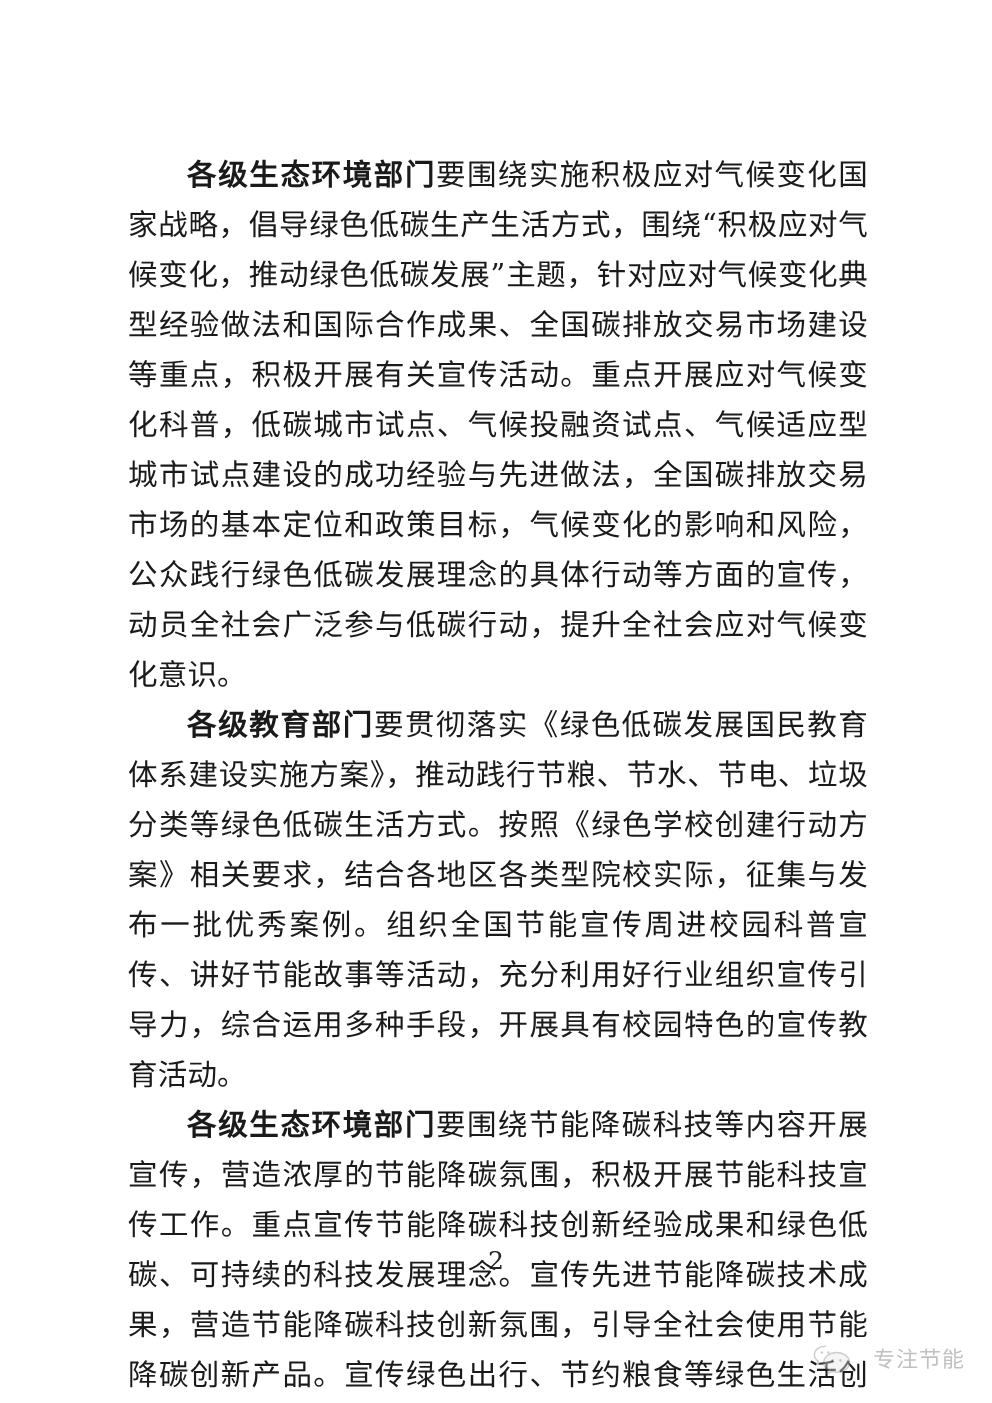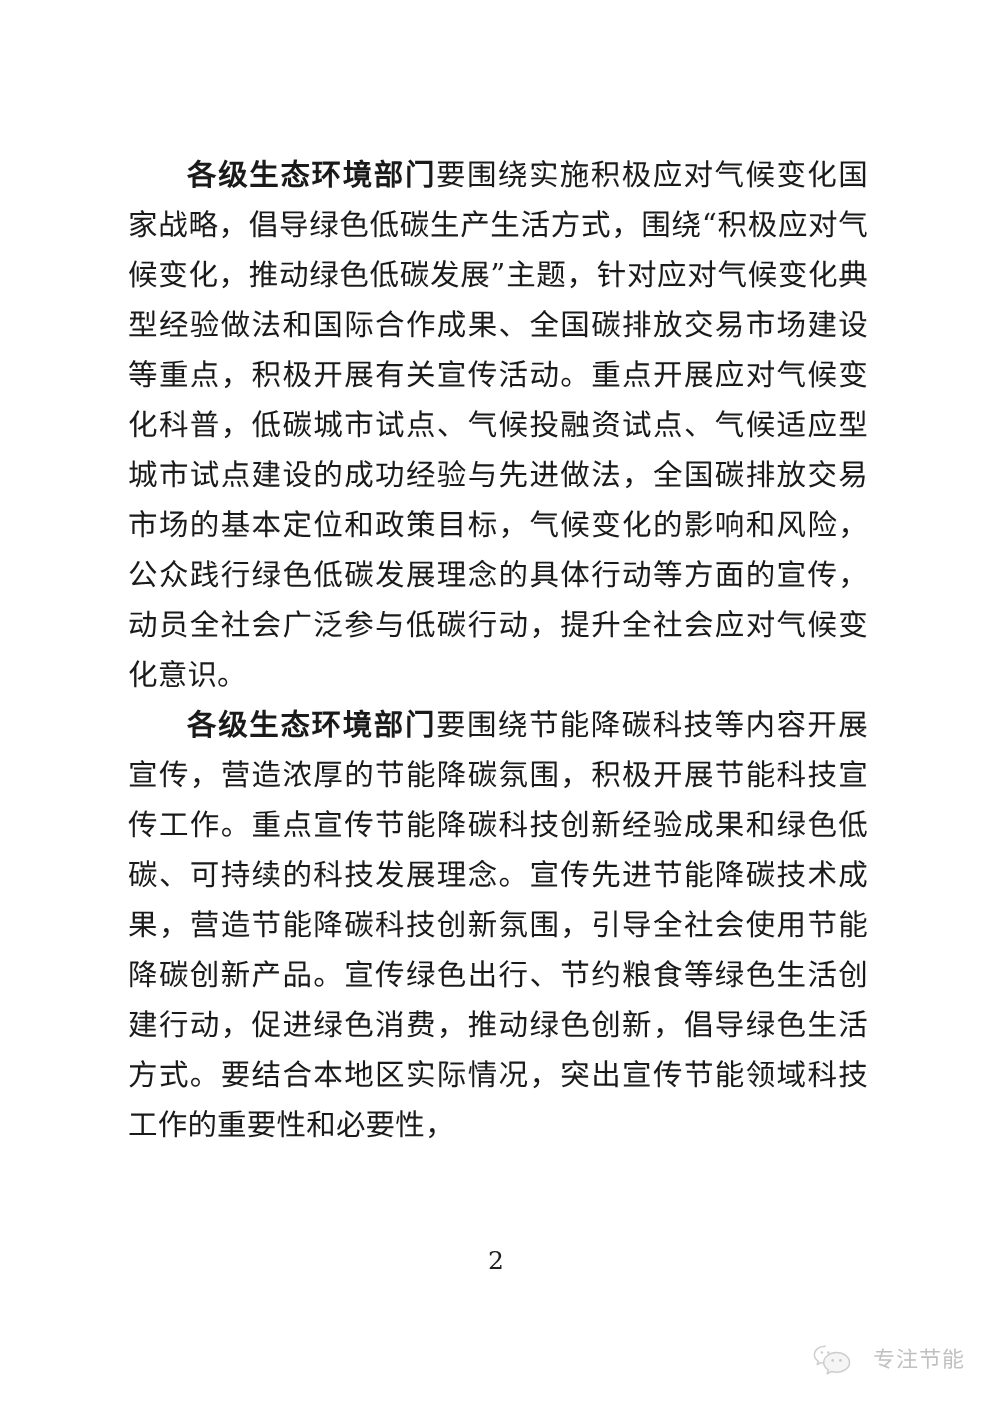--- a/index.html
+++ b/index.html
@@ -92,20 +92,21 @@
 </style>
 </head>
 <body>
 
 <div id="page">
 
   <div id="doc-body">
 
     <p class="para"><span class="lead">各级生态环境部门</span><span>要围绕实施积极应对气候变化国家战略，倡导绿色低碳生产生活方式，围绕“积极应对气候变化，推动绿色低碳发展”主题，针对应对气候变化典型经验做法和国际合作成果、全国碳排放交易市场建设等重点，积极开展有关宣传活动。重点开展应对气候变化科普，低碳城市试点、气候投融资试点、气候适应型城市试点建设的成功经验与先进做法，全国碳排放交易市场的基本定位和政策目标，气候变化的影响和风险，公众践行绿色低碳发展理念的具体行动等方面的宣传，动员全社会广泛参与低碳行动，提升全社会应对气候变化意识。</span></p>
 
+    <p class="para"><span class="lead">各级教育部门</span><span>要贯彻落实《绿色低碳发展国民教育体系建设实施方案》，推动践行节粮、节水、节电、垃圾分类等绿色低碳生活方式。按照《绿色学校创建行动方案》相关要求，结合各地区各类型院校实际，征集与发布一批优秀案例。组织全国节能宣传周进校园科普宣传、讲好节能故事等活动，充分利用好行业组织宣传引导力，综合运用多种手段，开展具有校园特色的宣传教育活动。</span></p>
 
     <p class="para"><span class="lead">各级生态环境部门</span><span>要围绕节能降碳科技等内容开展宣传，营造浓厚的节能降碳氛围，积极开展节能科技宣传工作。重点宣传节能降碳科技创新经验成果和绿色低碳、可持续的科技发展理念。宣传先进节能降碳技术成果，营造节能降碳科技创新氛围，引导全社会使用节能降碳创新产品。宣传绿色出行、节约粮食等绿色生活创建行动，促进绿色消费，推动绿色创新，倡导绿色生活方式。要结合本地区实际情况，突出宣传节能领域科技工作的重要性和必要性，</span></p>
 
   </div>
 
   <div id="page-number">2</div>
 
   <div id="watermark">
     <svg class="wm-icon" viewBox="0 0 40 34" aria-hidden="true">
 

